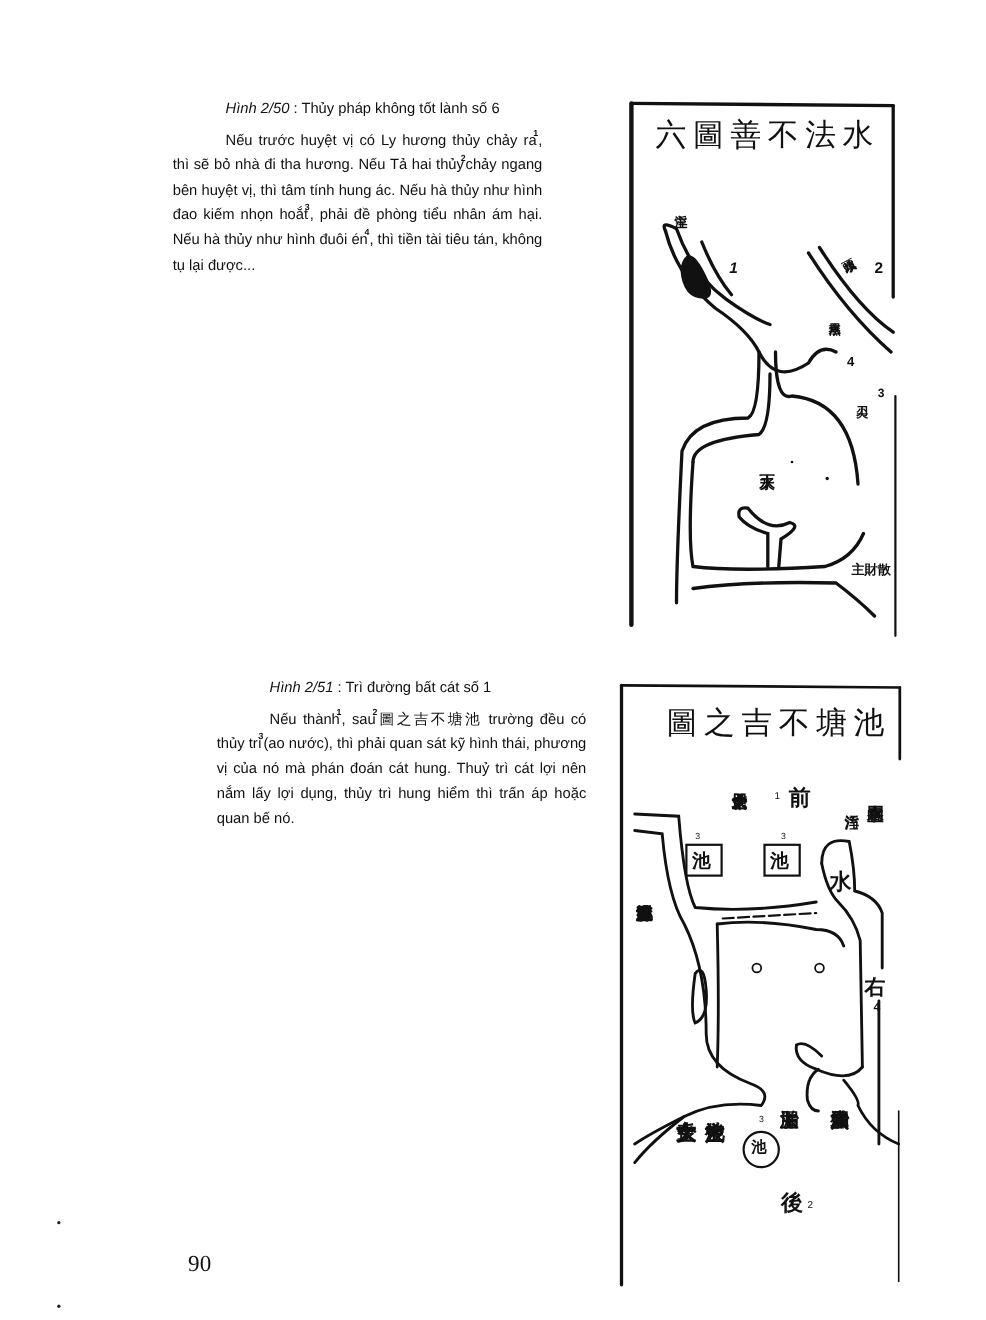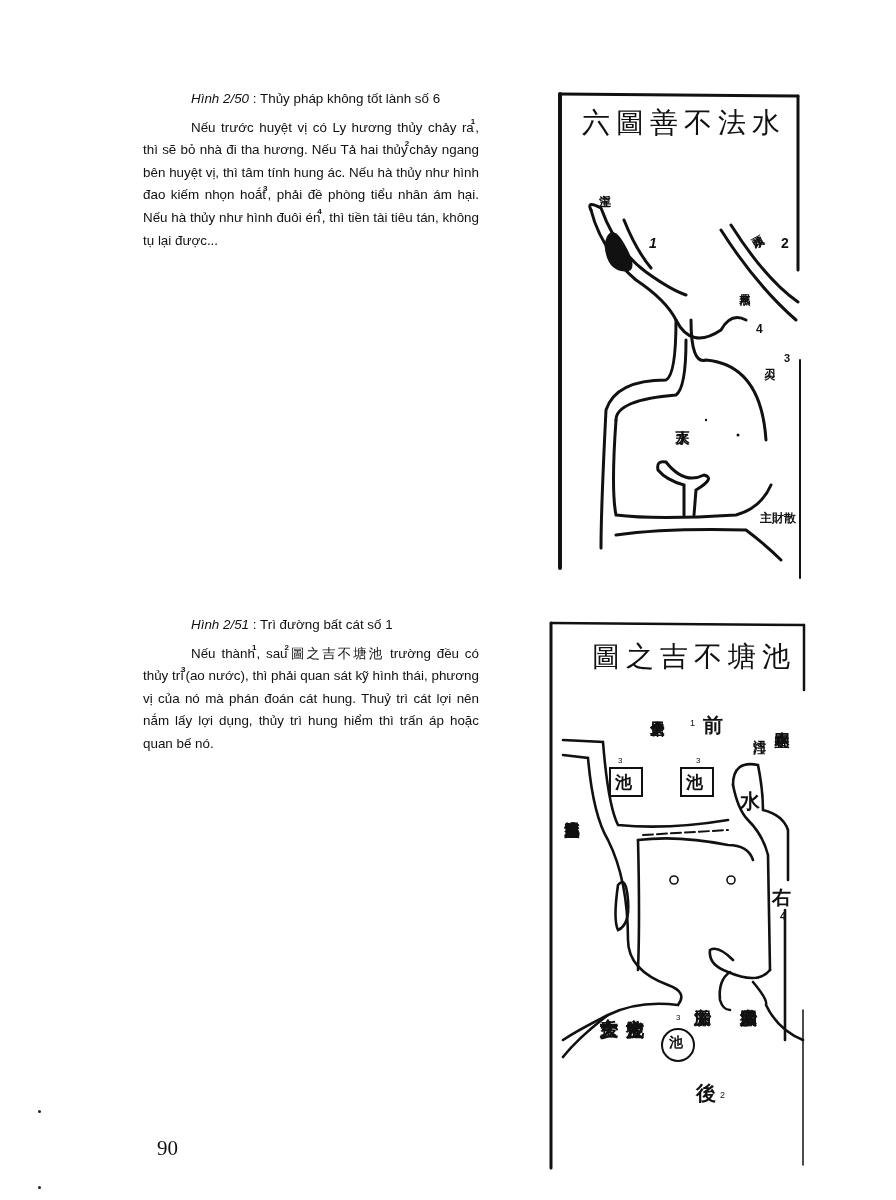--- a/index.html
+++ b/index.html
@@ -1,25 +1,25 @@
 <!DOCTYPE html>
 <html><head>
 <meta charset="utf-8">
 <style>
   html, body { margin: 0; padding: 0; background: #ffffff; }
   body { width: 896px; height: 1200px; position: relative; overflow: hidden;
          font-family: "Liberation Sans", "DejaVu Sans", sans-serif; color: #111; }
-  .page { position: absolute; left: 0; top: 0; width: 856px; height: 1200px; }
+  .page { position: absolute; left: 14px; top: 0; width: 856px; height: 1200px; }
   .text-col { position: absolute; left: 143px; width: 336px; font-size: 13.4px; line-height: 22.6px;
               text-align: justify; }
   .text-col p { margin: 0 0 6px 0; text-indent: 48px; }
   .caption { text-indent: 48px; }
   .caption .fig { font-style: italic; }
   .block1 { top: 88px; }
-  .block2 { top: 614px; }
+  .block2 { top: 614px; margin-left: 40px; }
   sup.note { font-size: 8px; font-weight: bold; vertical-align: 8px; line-height: 0; margin-left: -3px; }
   .page-number { position: absolute; left: 157px; top: 1136px; font-family: "Liberation Serif", "DejaVu Serif", serif;
                  font-size: 21px; }
   .stray-dot { position: absolute; width: 3px; height: 3px; background: #222; border-radius: 50%; }
   .diagram { position: absolute; }
   .diagram svg { display: block; }
   .diag-title { font-family: "DejaVu Serif", serif; font-weight: normal; font-size: 28px; letter-spacing: 6px; }
   .cjk { font-family: "DejaVu Sans", sans-serif; font-weight: bold; }
 </style>
 </head>

